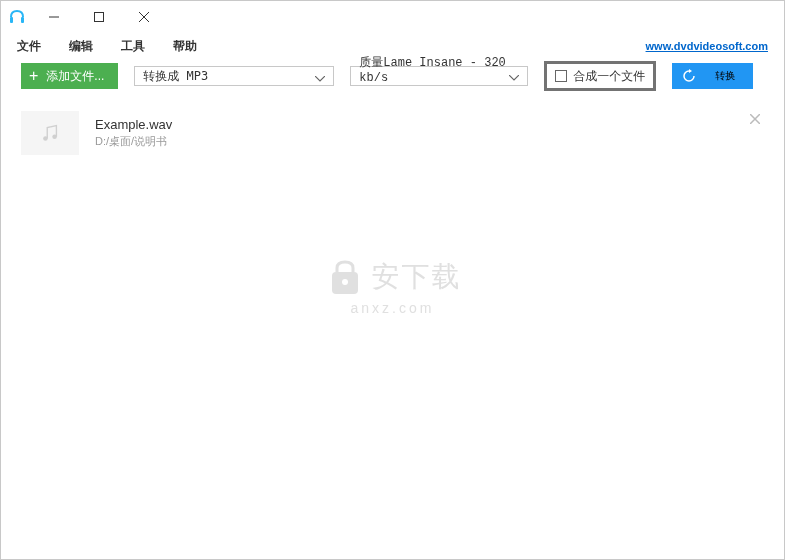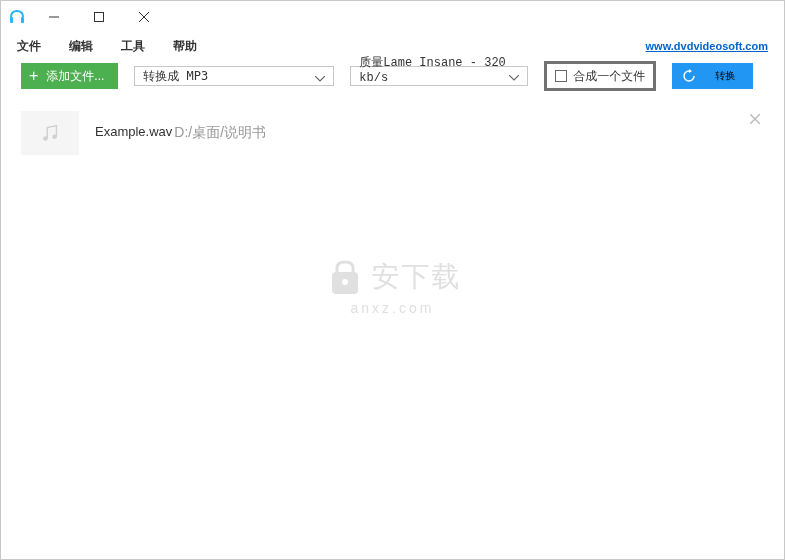--- a/index.html
+++ b/index.html
@@ -156,29 +156,29 @@
       width: 58px;
       height: 44px;
       background: #f5f5f5;
       display: flex;
       align-items: center;
       justify-content: center;
     }
     .file-thumb svg { color: #d0d0d0; }
     .file-info {
       display: flex;
-      flex-direction: row;
+      flex-direction: column;
       gap: 2px;
     }
     .file-name {
       font-size: 13px;
       color: #333;
     }
     .file-path {
-      font-size: 14px;
+      font-size: 11px;
       color: #999;
     }
     .file-close {
       position: absolute;
       right: 4px;
       top: 8px;
       color: #bbb;
       cursor: pointer;
       font-size: 14px;
     }

